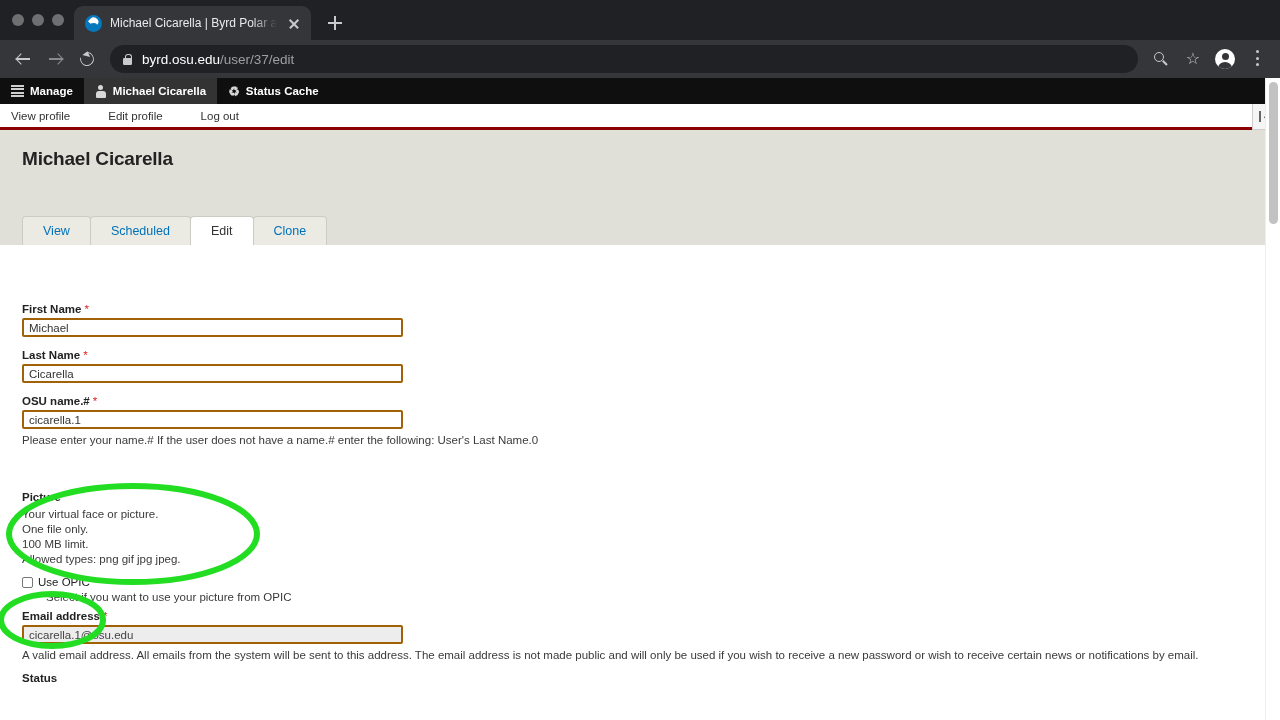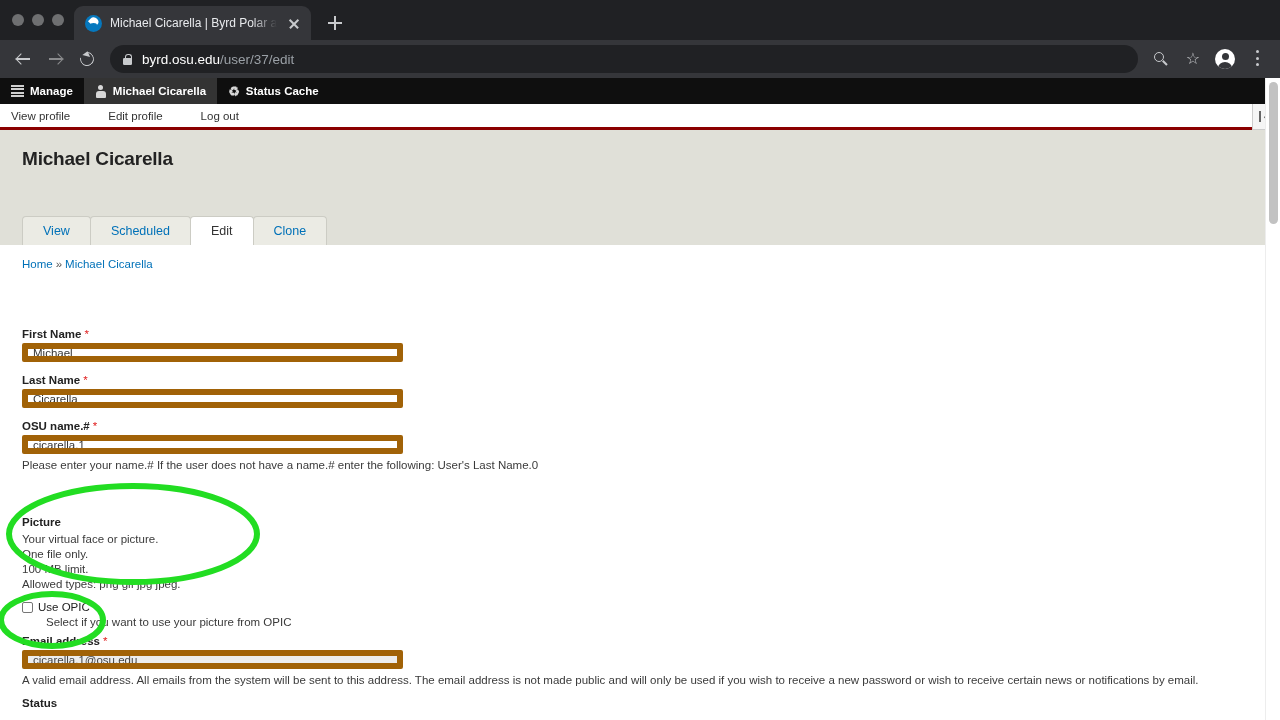--- a/index.html
+++ b/index.html
@@ -212,21 +212,21 @@
   .breadcrumb .sep { color: #555; margin: 0 3px; }
 
   
   .form { padding: 0 0 0 22px; background: #fff; }
   .f-label {
     font-size: 11.5px; font-weight: bold; color: #222; margin-bottom: 3px; display: block;
   }
   .req { color: #e02020; font-weight: normal; margin-left: 3px; }
   .f-input {
     display: block; width: 381px; height: 19px;
-    border: 6px solid #a16207; background: #fff; border-radius: 2px;
+    border: 2px solid #a16207; background: #fff; border-radius: 2px;
     font-size: 11.5px; color: #333; padding: 0 5px;
     font-family: "Liberation Sans", sans-serif;
   }
   .f-input.disabled { background: #ededed; color: #444; }
   .f-desc { font-size: 11.5px; color: #3a3a3a; margin-top: 4px; line-height: 15px; }
   .gap { height: 12px; }
 
   .file-row {
     width: 218px; height: 21px; border: 1px solid #b8b8b8; background: #fff;
     border-radius: 2px; display: flex; align-items: center; padding: 0 2px;
@@ -352,23 +352,20 @@
     <div class="page-head">
       <div class="page-title">Michael Cicarella</div>
       <div class="tabs">
         <div class="t">View</div>
         <div class="t">Scheduled</div>
         <div class="t active">Edit</div>
         <div class="t">Clone</div>
       </div>
     </div>
 
-    <div class="breadcrumb">
-      <span>Home</span><span class="sep">»</span><span>Michael Cicarella</span>
-    </div>
 
     <div class="form" style="padding-top:58px;">
 
       <label class="f-label"><span>First Name</span><span class="req">*</span></label>
       <input class="f-input" value="Michael" style="">
 
       <div class="gap"></div>
 
       <label class="f-label"><span>Last Name</span><span class="req">*</span></label>
       <input class="f-input" value="Cicarella" style="">

